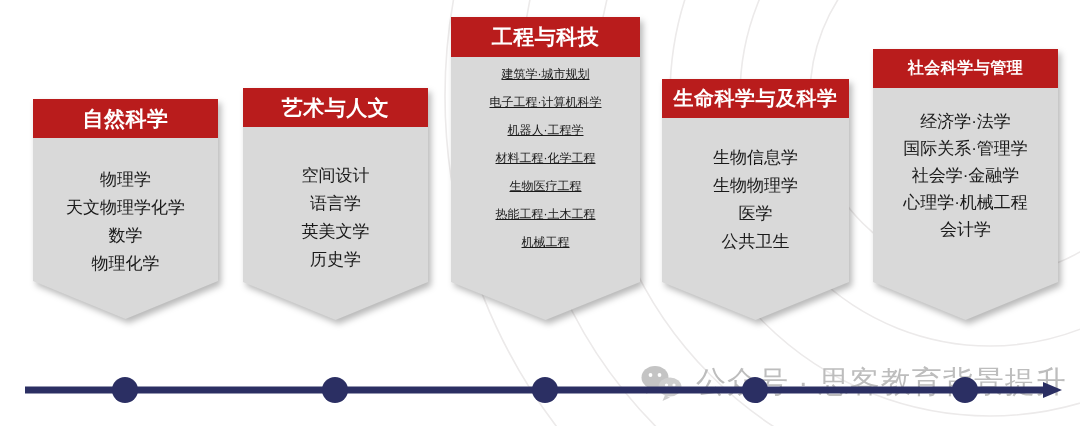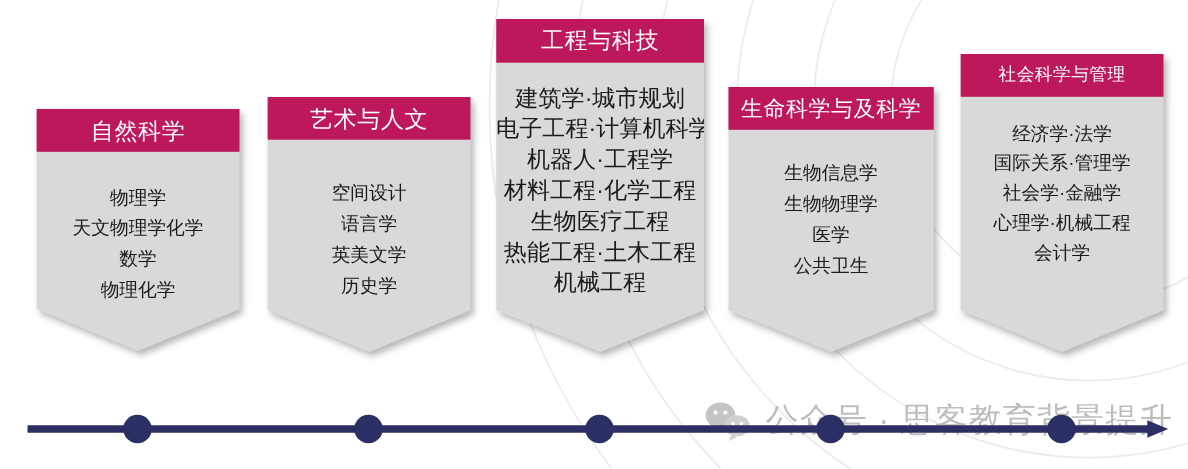--- a/index.html
+++ b/index.html
@@ -39,23 +39,23 @@
   }
   .panel-shape {
     background: #d9d9d9;
     -webkit-clip-path: polygon(0 0, 100% 0, 100% calc(100% - 38px), 50% 100%, 0 calc(100% - 38px));
     clip-path: polygon(0 0, 100% 0, 100% calc(100% - 38px), 50% 100%, 0 calc(100% - 38px));
     width: 100%;
     height: 100%;
     box-sizing: border-box;
   }
   .panel-header {
-    background: #be185d;
+    background: #b91c1c;
     color: #ffffff;
-    font-weight: normal;
+    font-weight: bold;
     text-align: center;
     letter-spacing: 0.5px;
     box-sizing: border-box;
     display: flex;
     align-items: center;
     justify-content: center;
   }
   .panel-body {
     text-align: center;
     color: #1a1a1a;
@@ -135,21 +135,21 @@
         <div class="panel-line">历史学</div>
       </div>
     </div>
   </div>
 
   <div class="panel" style="left:451px; top:17px; width:189px; height:303px;">
     <div class="panel-shape">
       <div class="panel-header" style="height:40px; font-size:21px;">
         <span>工程与科技</span>
       </div>
-      <div class="panel-body" style="padding-top:19px; font-size:21px; line-height:28px;">
+      <div class="panel-body" style="padding-top:3px; font-size:12px; line-height:28px;text-decoration:underline;">
         <div class="panel-line">建筑学·城市规划</div>
         <div class="panel-line">电子工程·计算机科学</div>
         <div class="panel-line">机器人·工程学</div>
         <div class="panel-line">材料工程·化学工程</div>
         <div class="panel-line">生物医疗工程</div>
         <div class="panel-line">热能工程·土木工程</div>
         <div class="panel-line">机械工程</div>
       </div>
     </div>
   </div>

